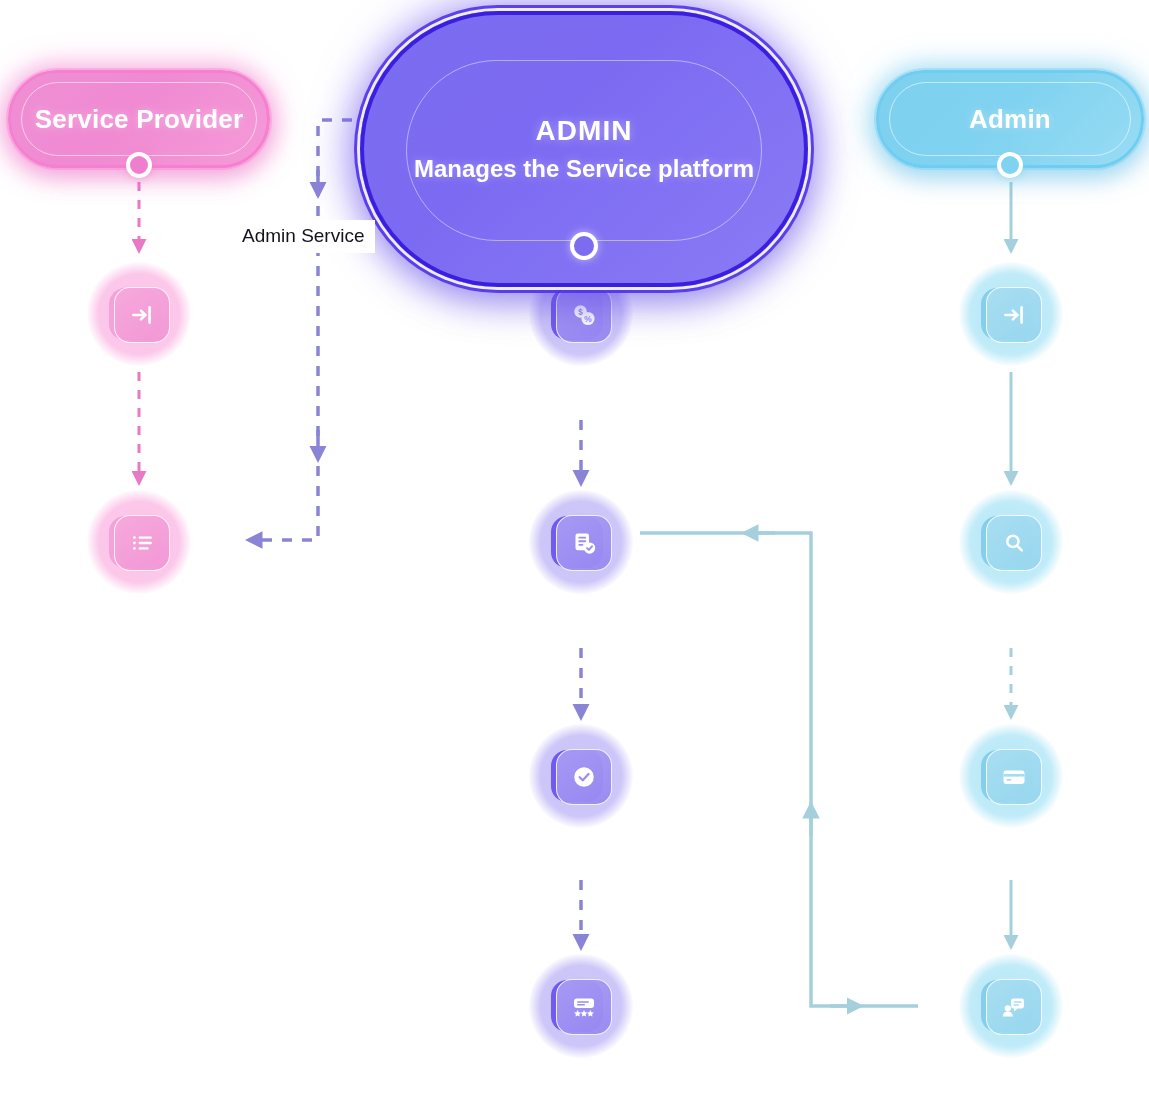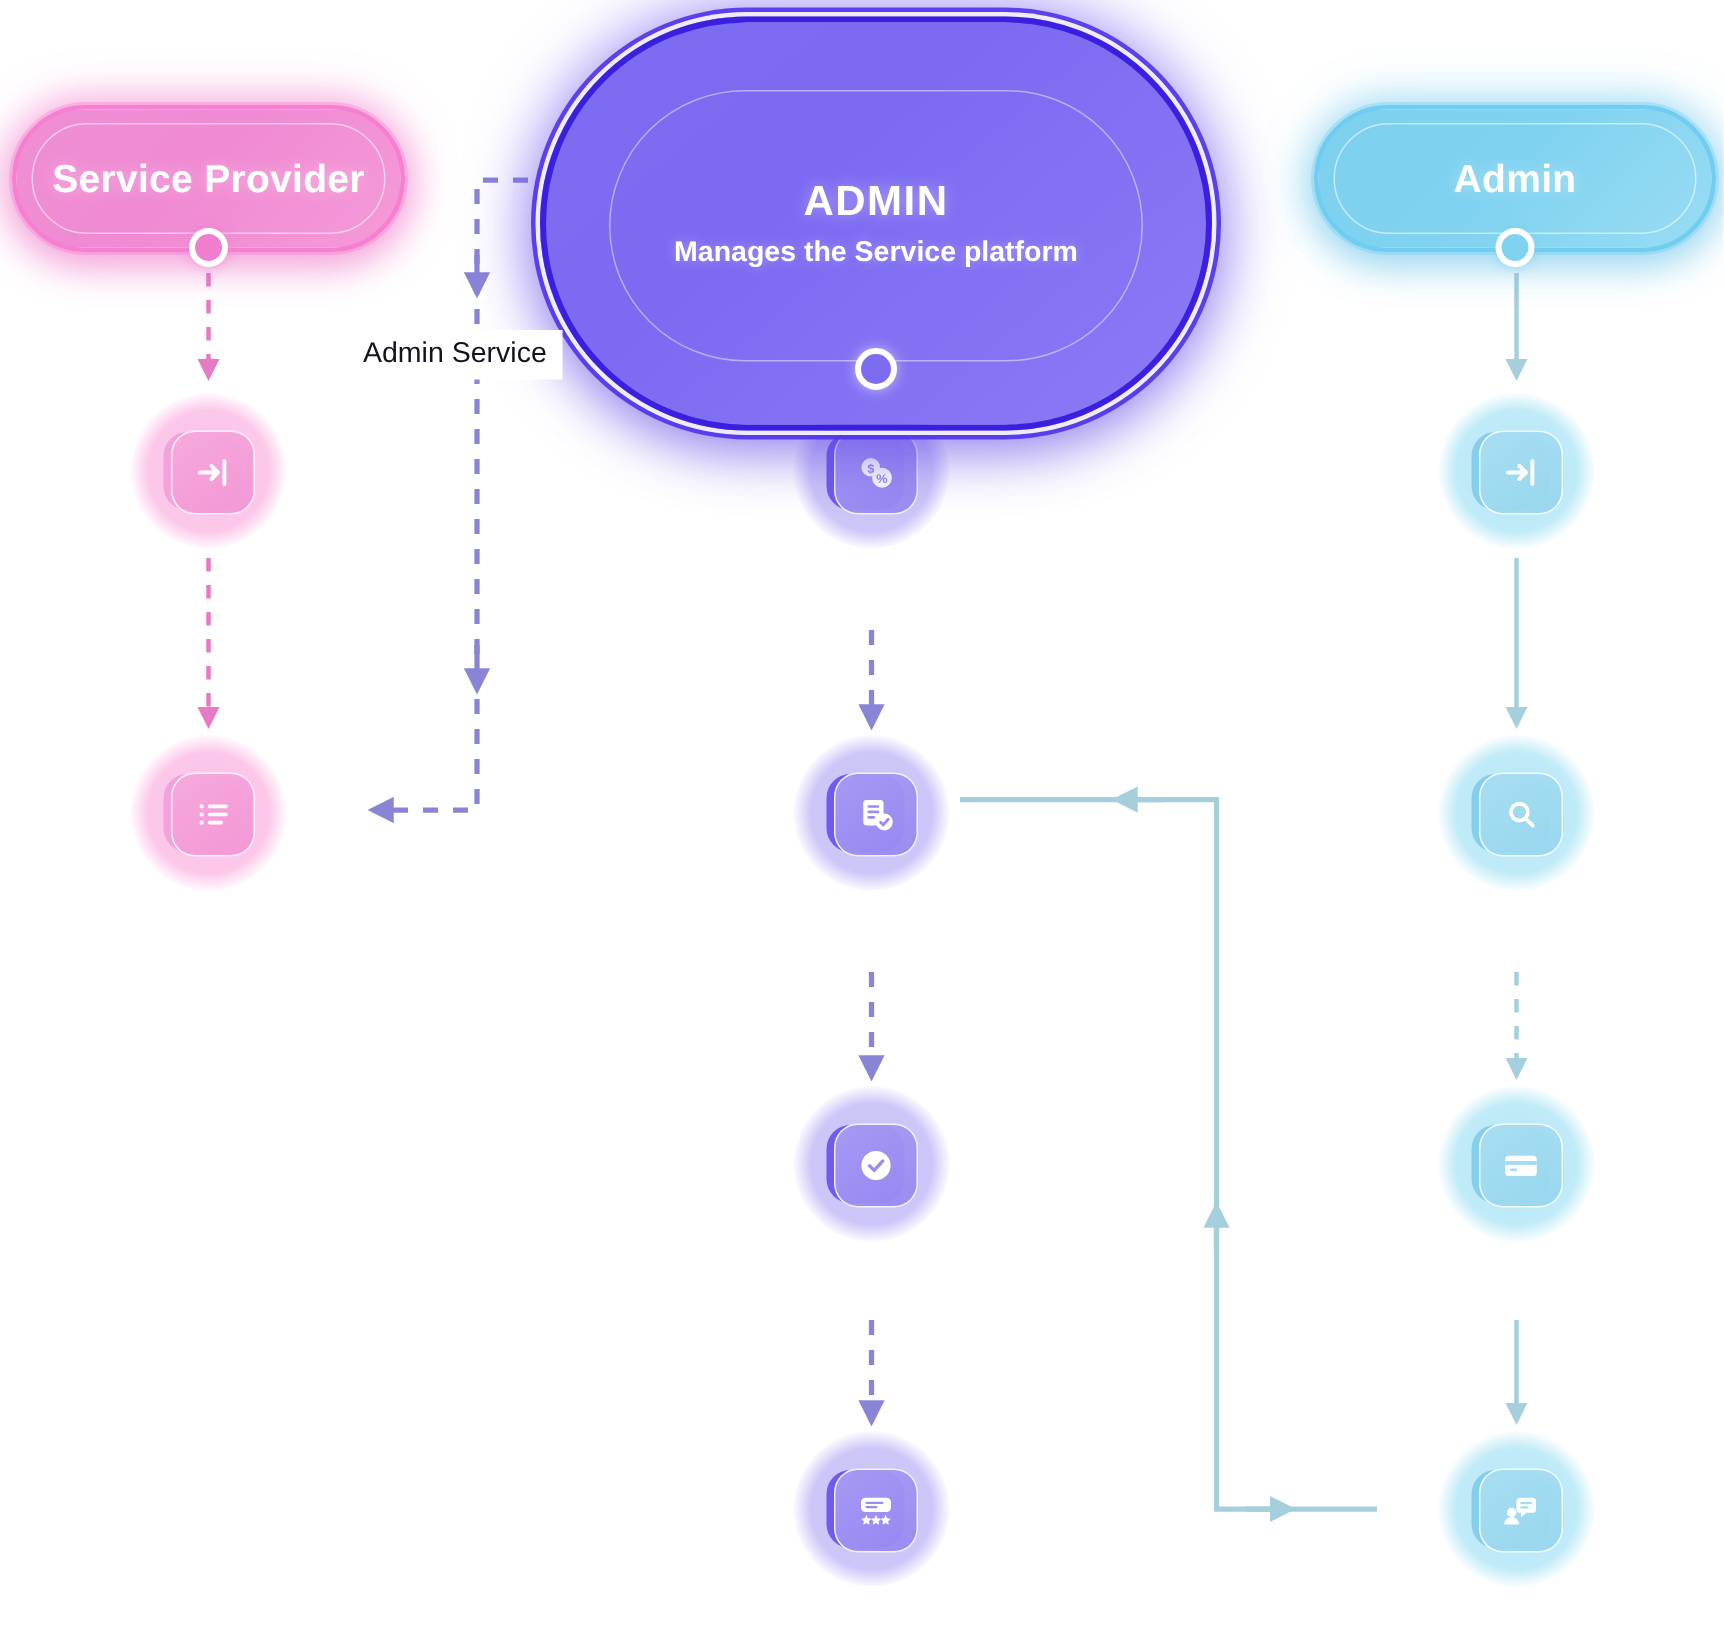--- a/index.html
+++ b/index.html
@@ -50,21 +50,21 @@
     position: relative;
     z-index: 2;
     font-weight: 700;
     letter-spacing: .2px;
     text-shadow: 0 0 10px rgba(255,255,255,.35);
   }
   .pill .pill-sub {
     position: relative;
     z-index: 2;
     font-weight: 700;
-    font-size: 19px;
+    font-size: 24px;
     margin-top: 8px;
     text-shadow: 0 0 8px rgba(255,255,255,.3);
   }
   .pill .anchor-dot {
     position: absolute;
     z-index: 3;
     width: 26px; height: 26px;
     border-radius: 50%;
     border: 4px solid #ffffff;
     left: 50%;

